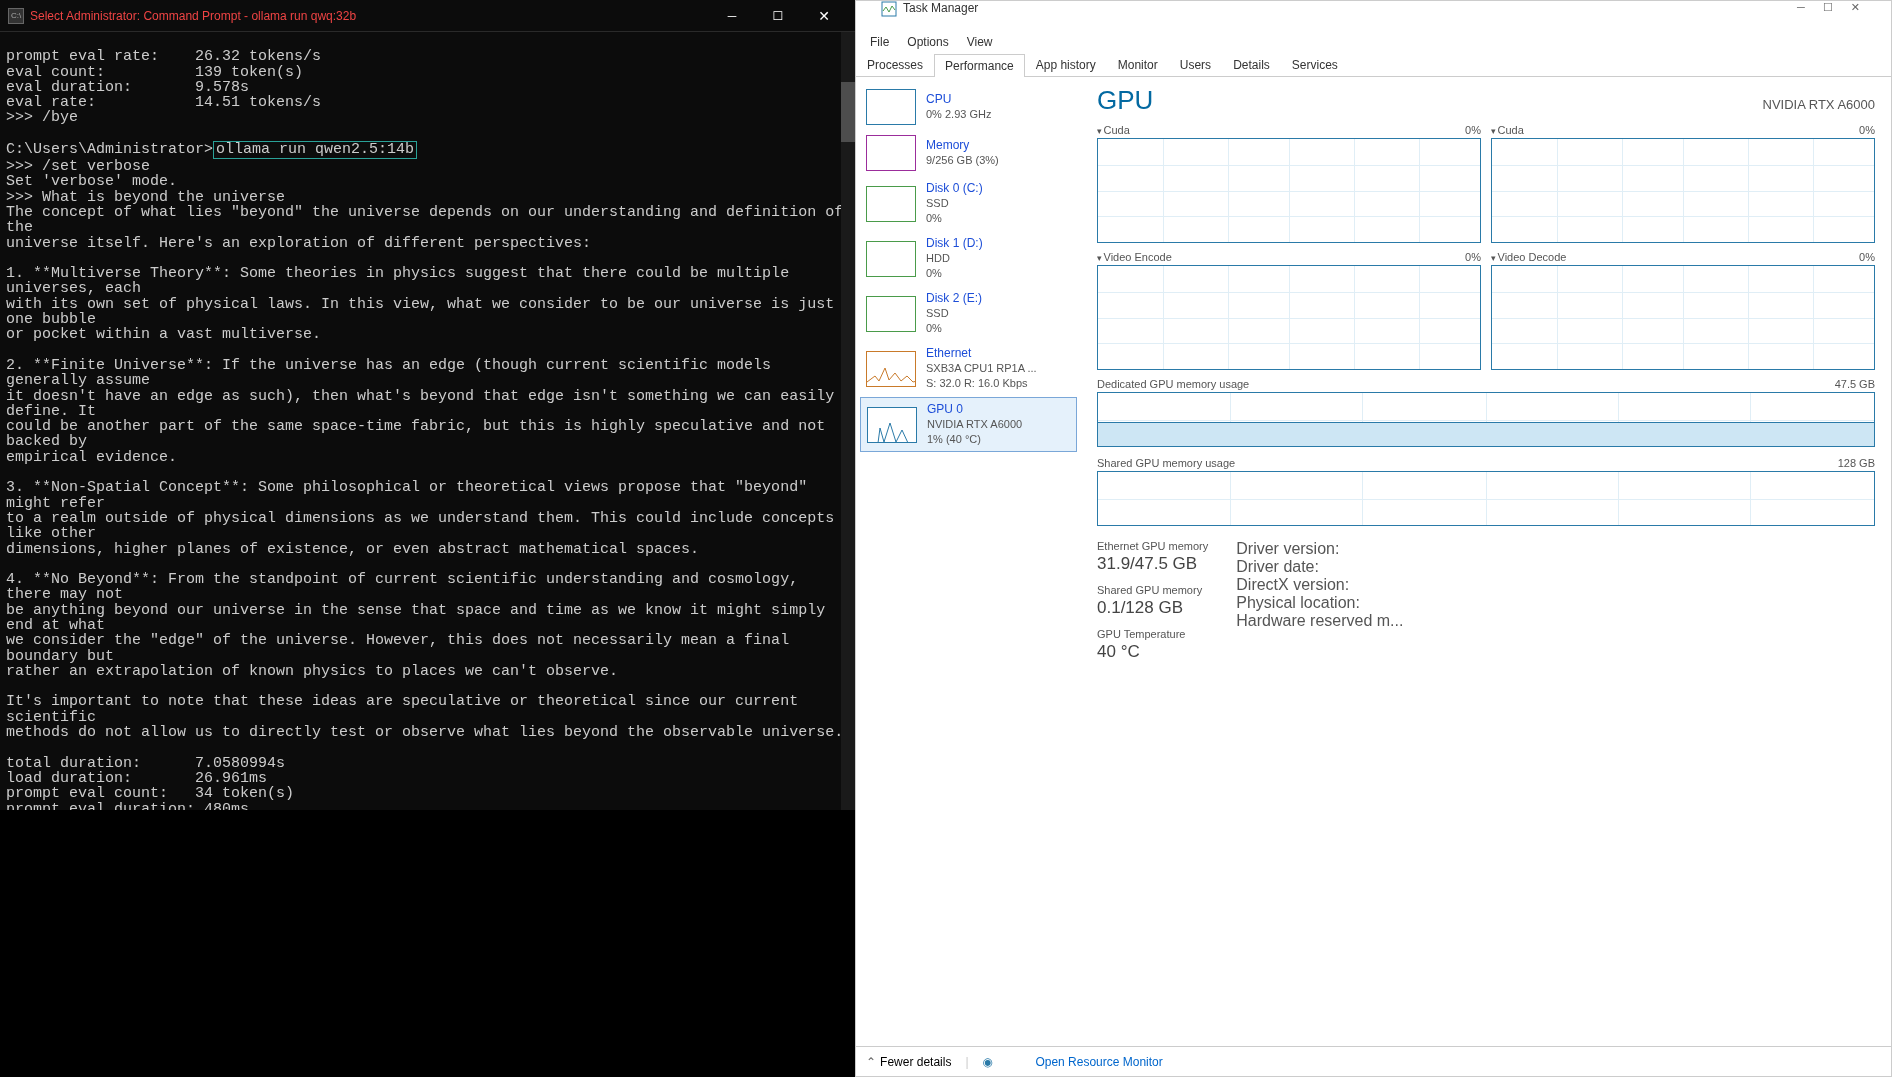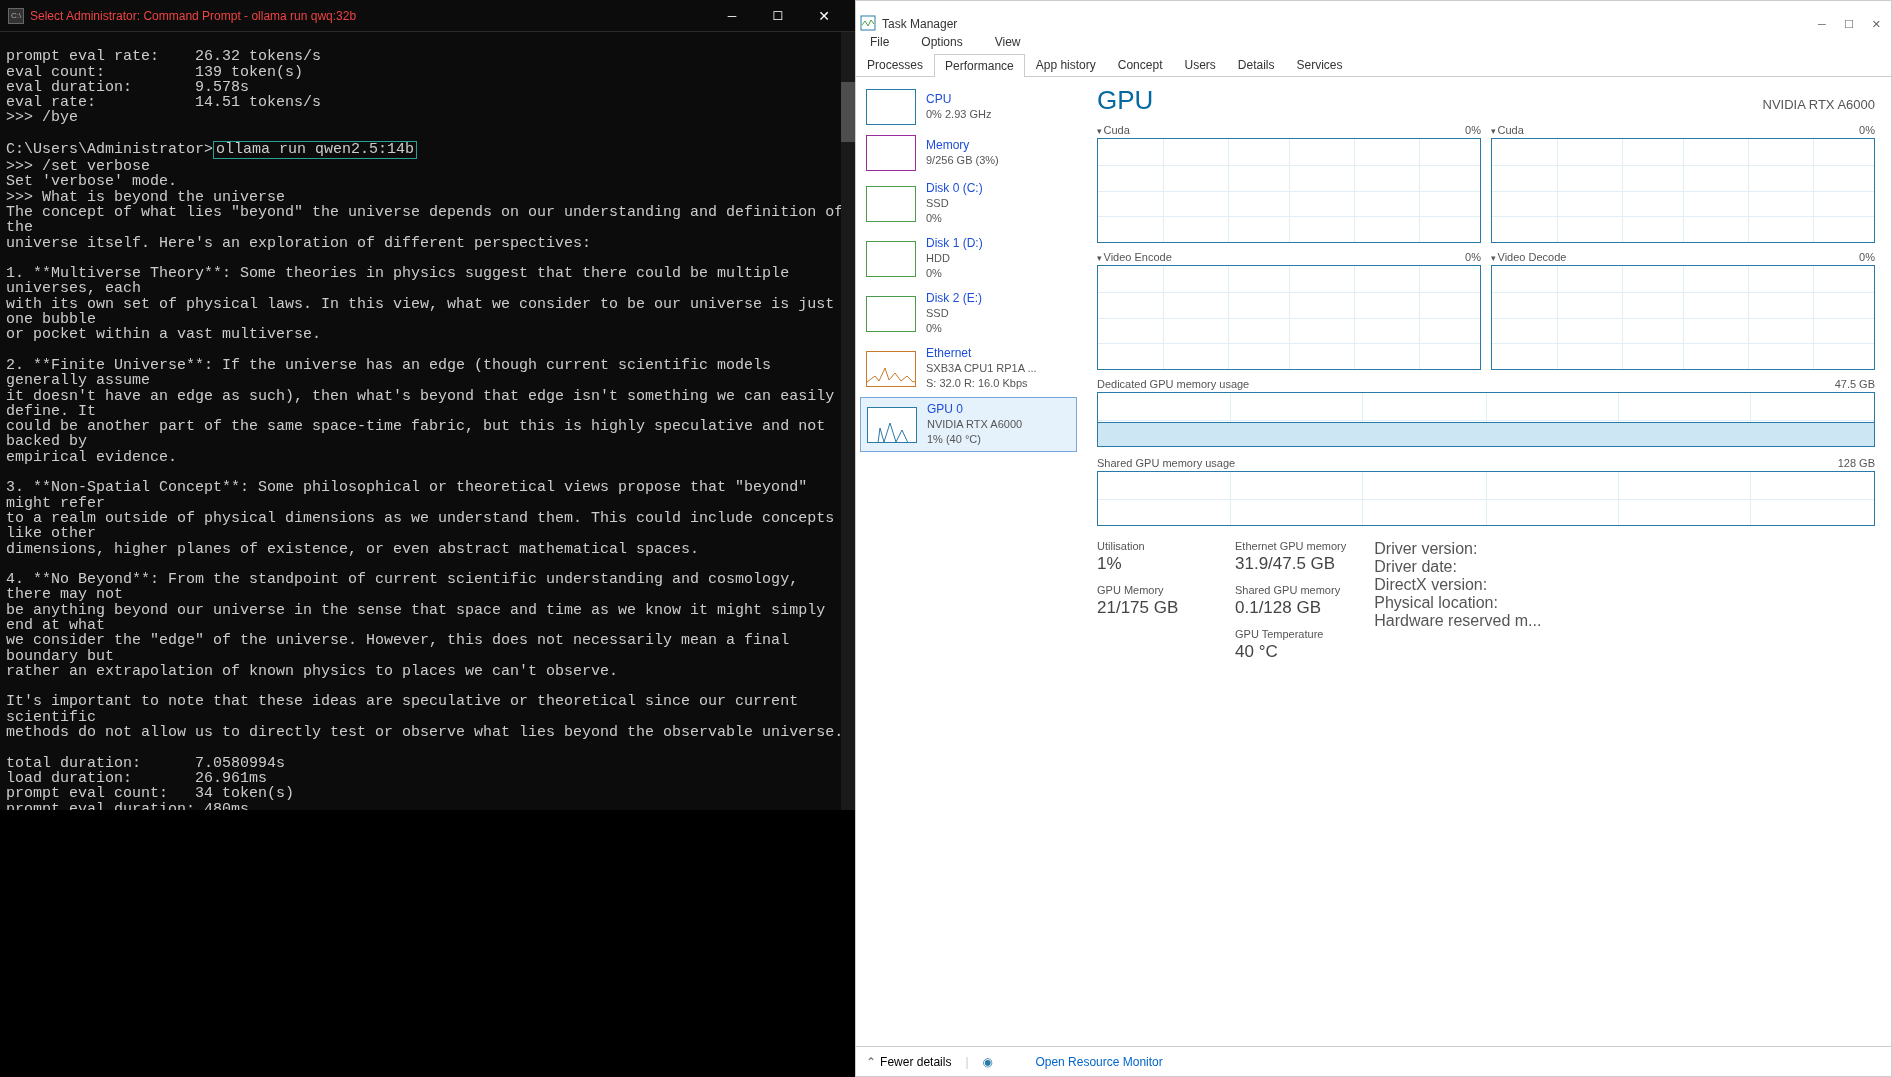--- a/index.html
+++ b/index.html
@@ -11,25 +11,25 @@
 .win-controls { display:flex; }
 .win-btn { width:46px; height:32px; display:flex; align-items:center; justify-content:center; color:#fff; font-size:12px; }
 .win-btn-close { font-size:14px; }
 .cmd-body { flex:1; padding:2px 6px; font-family:Consolas,"Courier New",monospace; font-size:15px; line-height:15.3px; color:#cccccc; overflow:hidden; white-space:pre-wrap; position:relative; }
 .cmd-scroll { position:absolute; right:0; top:0; bottom:0; width:14px; background:#1a1a1a; }
 .cmd-thumb { position:absolute; top:50px; width:14px; height:60px; background:#4d4d4d; }
 .hl { border:1px solid #2aa198; padding:0 2px; display:inline-block; line-height:16px; }
 .cmd-filler { width:855px; height:267px; background:#000; position:absolute; top:810px; left:0; }
 
 .tm { flex:1; background:#fff; display:flex; flex-direction:column; border:1px solid #ccc; }
-.tm-title { height:30px; display:flex; align-items:flex-end; padding:0 4px; }
+.tm-title { height:30px; display:flex; align-items:flex-start; padding:0 25px; }
 .tm-title-icon { width:16px; height:16px; margin-right:6px; }
 .tm-title-text { font-size:12px; color:#333; flex:1; }
 .tm-win-controls { display:flex; gap:18px; padding-right:6px; color:#666; font-size:11px; }
-.tm-menu { height:22px; display:flex; align-items:center; padding:0 6px; font-size:12px; color:#333; gap:16px; }
+.tm-menu { height:22px; display:flex; align-items:center; padding:0 6px; font-size:12px; color:#333; gap:2px; }
 .tm-menu-item { padding:2px 8px; }
 .tm-tabs { display:flex; border-bottom:1px solid #ccc; font-size:12px; }
 .tm-tab { padding:4px 10px; border:1px solid transparent; border-bottom:none; color:#333; }
 .tm-tab.active { border-color:#ccc; background:#fff; position:relative; top:1px; }
 .tm-body { flex:1; display:flex; overflow:hidden; }
 .tm-side { width:225px; border-right:none; padding:8px 4px; overflow-y:auto; }
 .tm-item { display:flex; align-items:center; padding:4px 6px; gap:10px; margin-bottom:2px; }
 .tm-item.sel { background:#e5f1fb; border:1px solid #7aa7d8; }
 .tm-thumb { width:50px; height:36px; border:1px solid; flex-shrink:0; background:#fff; position:relative; overflow:hidden; }
 .tm-info { font-size:12px; line-height:15px; }
@@ -142,21 +142,21 @@
   </div>
   <div class="tm-menu">
     <span class="tm-menu-item">File</span>
     <span class="tm-menu-item">Options</span>
     <span class="tm-menu-item">View</span>
   </div>
   <div class="tm-tabs">
     <div class="tm-tab">Processes</div>
     <div class="tm-tab active">Performance</div>
     <div class="tm-tab">App history</div>
-    <div class="tm-tab">Concept</div>
+    <div class="tm-tab">Monitor</div>
     <div class="tm-tab">Users</div>
     <div class="tm-tab">Details</div>
     <div class="tm-tab">Services</div>
   </div>
   <div class="tm-body">
     <div class="tm-side" id="tm-side">
         <div class="tm-item">
           <div class="tm-thumb" style="border-color: rgb(42, 122, 168);"></div>
           <div class="tm-info">
             <div class="nm">CPU</div>
@@ -324,26 +324,20 @@
             <div class="vl1" style="left:17%"></div>
             <div class="vl2" style="left:34%"></div>
             <div class="vl3" style="left:50%"></div>
             <div class="vl4" style="left:67%"></div>
             <div class="vl5" style="left:84%"></div>
           </div>
         </div>
 
       <div class="stat-grid">
         <div class="stat-col">
-          <div class="stat-lbl">Utilisation</div>
-          <div class="stat-val">1%</div>
-          <div class="stat-lbl">GPU Memory</div>
-          <div class="stat-val">21/175 GB</div>
-        </div>
-        <div class="stat-col">
           <div class="stat-lbl">Ethernet GPU memory</div>
           <div class="stat-val">31.9/47.5 GB</div>
           <div class="stat-lbl">Shared GPU memory</div>
           <div class="stat-val">0.1/128 GB</div>
           <div class="stat-lbl">GPU Temperature</div>
           <div class="stat-val">40 °C</div>
         </div>
         <div class="stat-col">
           <div class="stat-sm">Driver version:</div>
           <div class="stat-sm">Driver date:</div>

